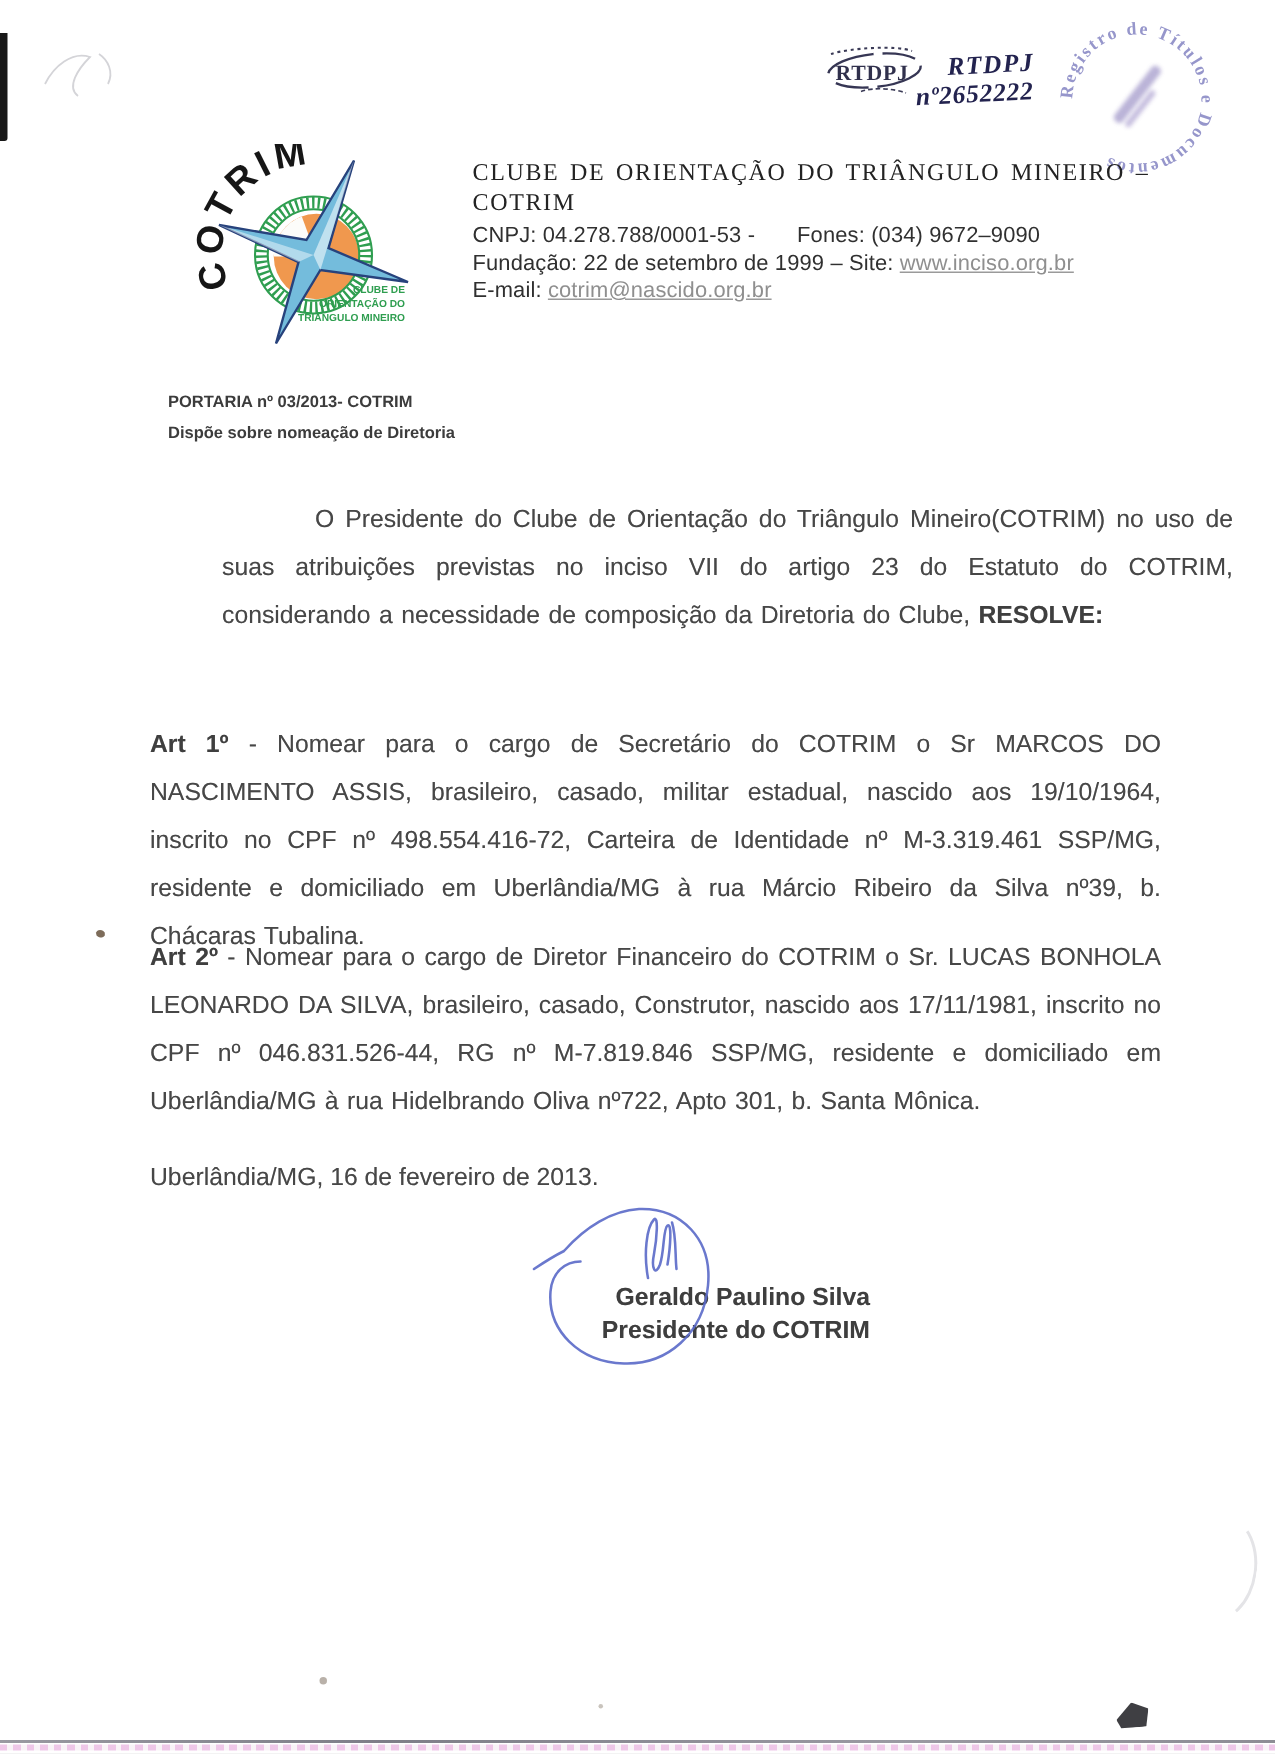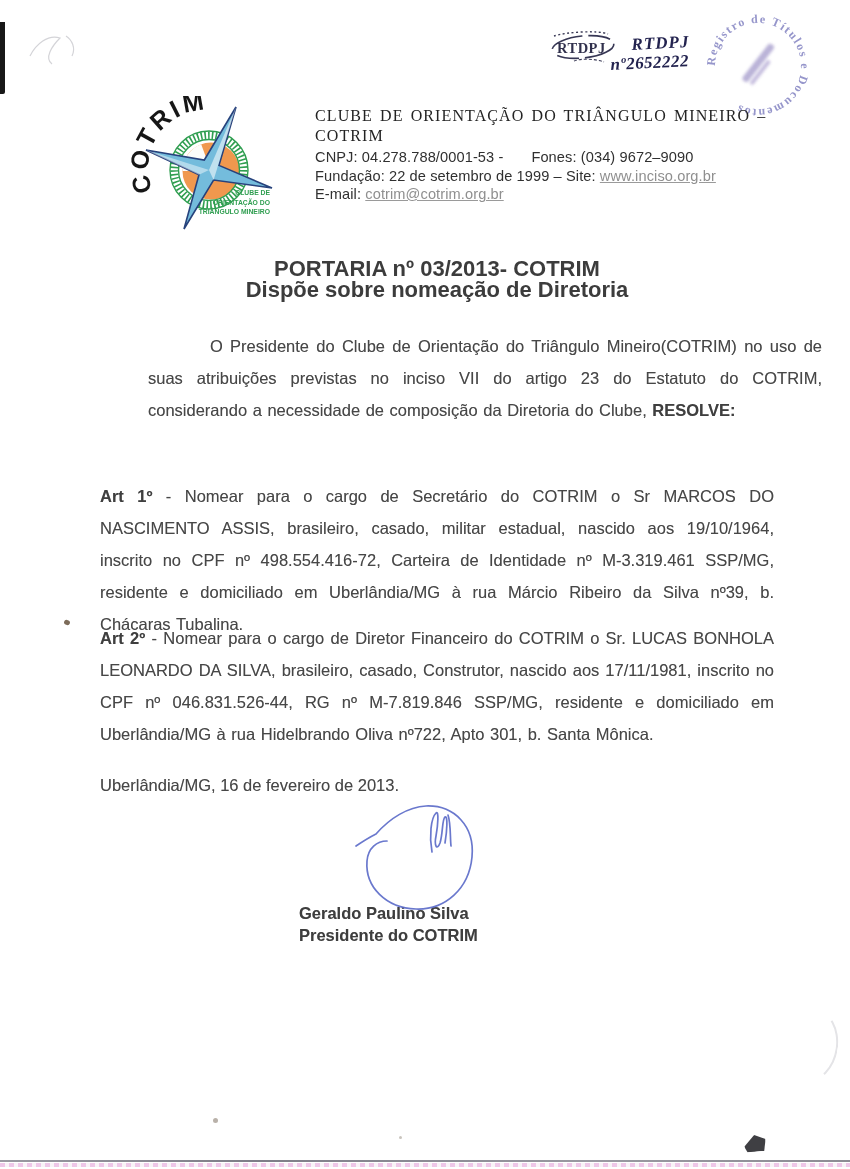--- a/index.html
+++ b/index.html
@@ -34,39 +34,38 @@
   .header-text{position:absolute;left:315px;top:106px;width:470px;}
   .org-name{
     font-family:"Liberation Serif",serif;font-size:16px;color:#232323;
     letter-spacing:1.1px;word-spacing:2px;line-height:20px;margin-bottom:2px;
   }
   .hline{font-size:14.6px;color:#303030;line-height:18.5px;letter-spacing:.1px;}
   .hline .gap-right{margin-right:28px;}
   .hlink{color:#8f8f8f;text-decoration:underline;text-decoration-color:#9a9a9a;}
   
   .doc-title{
-    position:absolute;left:100px;top:258px;width:674px;text-align:center;
-    font-weight:bold;font-size:22px;line-height:21px;color:#3c3c3c;
+    position:absolute;left:112px;top:258px;width:674px;
+    font-weight:bold;font-size:11px;line-height:21px;color:#3c3c3c;
   }
   .para{
     position:absolute;left:100px;width:674px;text-align:justify;
     font-size:16.5px;line-height:32px;color:#474747;word-spacing:1px;
     text-shadow:0 0 .4px rgba(40,40,40,.35);
   }
   .para .b{font-weight:bold;color:#3f3f3f;}
   .p1{top:330px;text-indent:62px;margin-left:48px;}
   .art1{top:480px;}
   .art2{top:622px;}
   .date-line{position:absolute;left:100px;top:776px;font-size:16.5px;color:#474747;text-shadow:0 0 .4px rgba(40,40,40,.35);}
   
   .sig-text{
-    position:absolute;left:299px;top:854px;width:300px;text-align:left;
+    position:absolute;left:280px;top:854px;width:300px;text-align:right;
     font-weight:bold;font-size:16.5px;line-height:22px;color:#3e3e3e;
     text-shadow:0 0 .4px rgba(40,40,40,.3);
-    margin-top:48px;
   }
   .sig-scrawl{position:absolute;left:352px;top:798px;pointer-events:none;}
 </style>
 </head>
 <body>
 
 <div class="page">
 
   <div class="edge-strip-tl"></div>
   <svg class="pencil-squiggle" width="70" height="50" viewBox="0 0 70 50">
@@ -143,21 +142,21 @@
 
   <div class="header-text">
     <div class="org-name">CLUBE DE ORIENTAÇÃO DO TRIÂNGULO MINEIRO  –  COTRIM</div>
     <div class="hline">
       <span class="gap-right">CNPJ: 04.278.788/0001-53 -</span><span>Fones: (034) 9672–9090</span>
     </div>
     <div class="hline">
       <span>Fundação: 22 de setembro de 1999 – Site: </span><span class="hlink">www.inciso.org.br</span>
     </div>
     <div class="hline">
-      <span>E-mail: </span><span class="hlink">cotrim@cotrim.org.br</span>
+      <span>E-mail: </span><span class="hlink">cotrim@nascido.org.br</span>
     </div>
   </div>
 
   <div class="doc-title">
     <div>PORTARIA nº 03/2013- COTRIM</div>
     <div>Dispõe sobre nomeação de Diretoria</div>
   </div>
 
   <div class="para p1">
     <span>O Presidente do Clube de Orientação do Triângulo Mineiro(COTRIM) no uso de suas atribuições previstas no inciso VII do artigo 23 do Estatuto do COTRIM, considerando a necessidade de composição da Diretoria do Clube, </span><span class="b">RESOLVE:</span>

